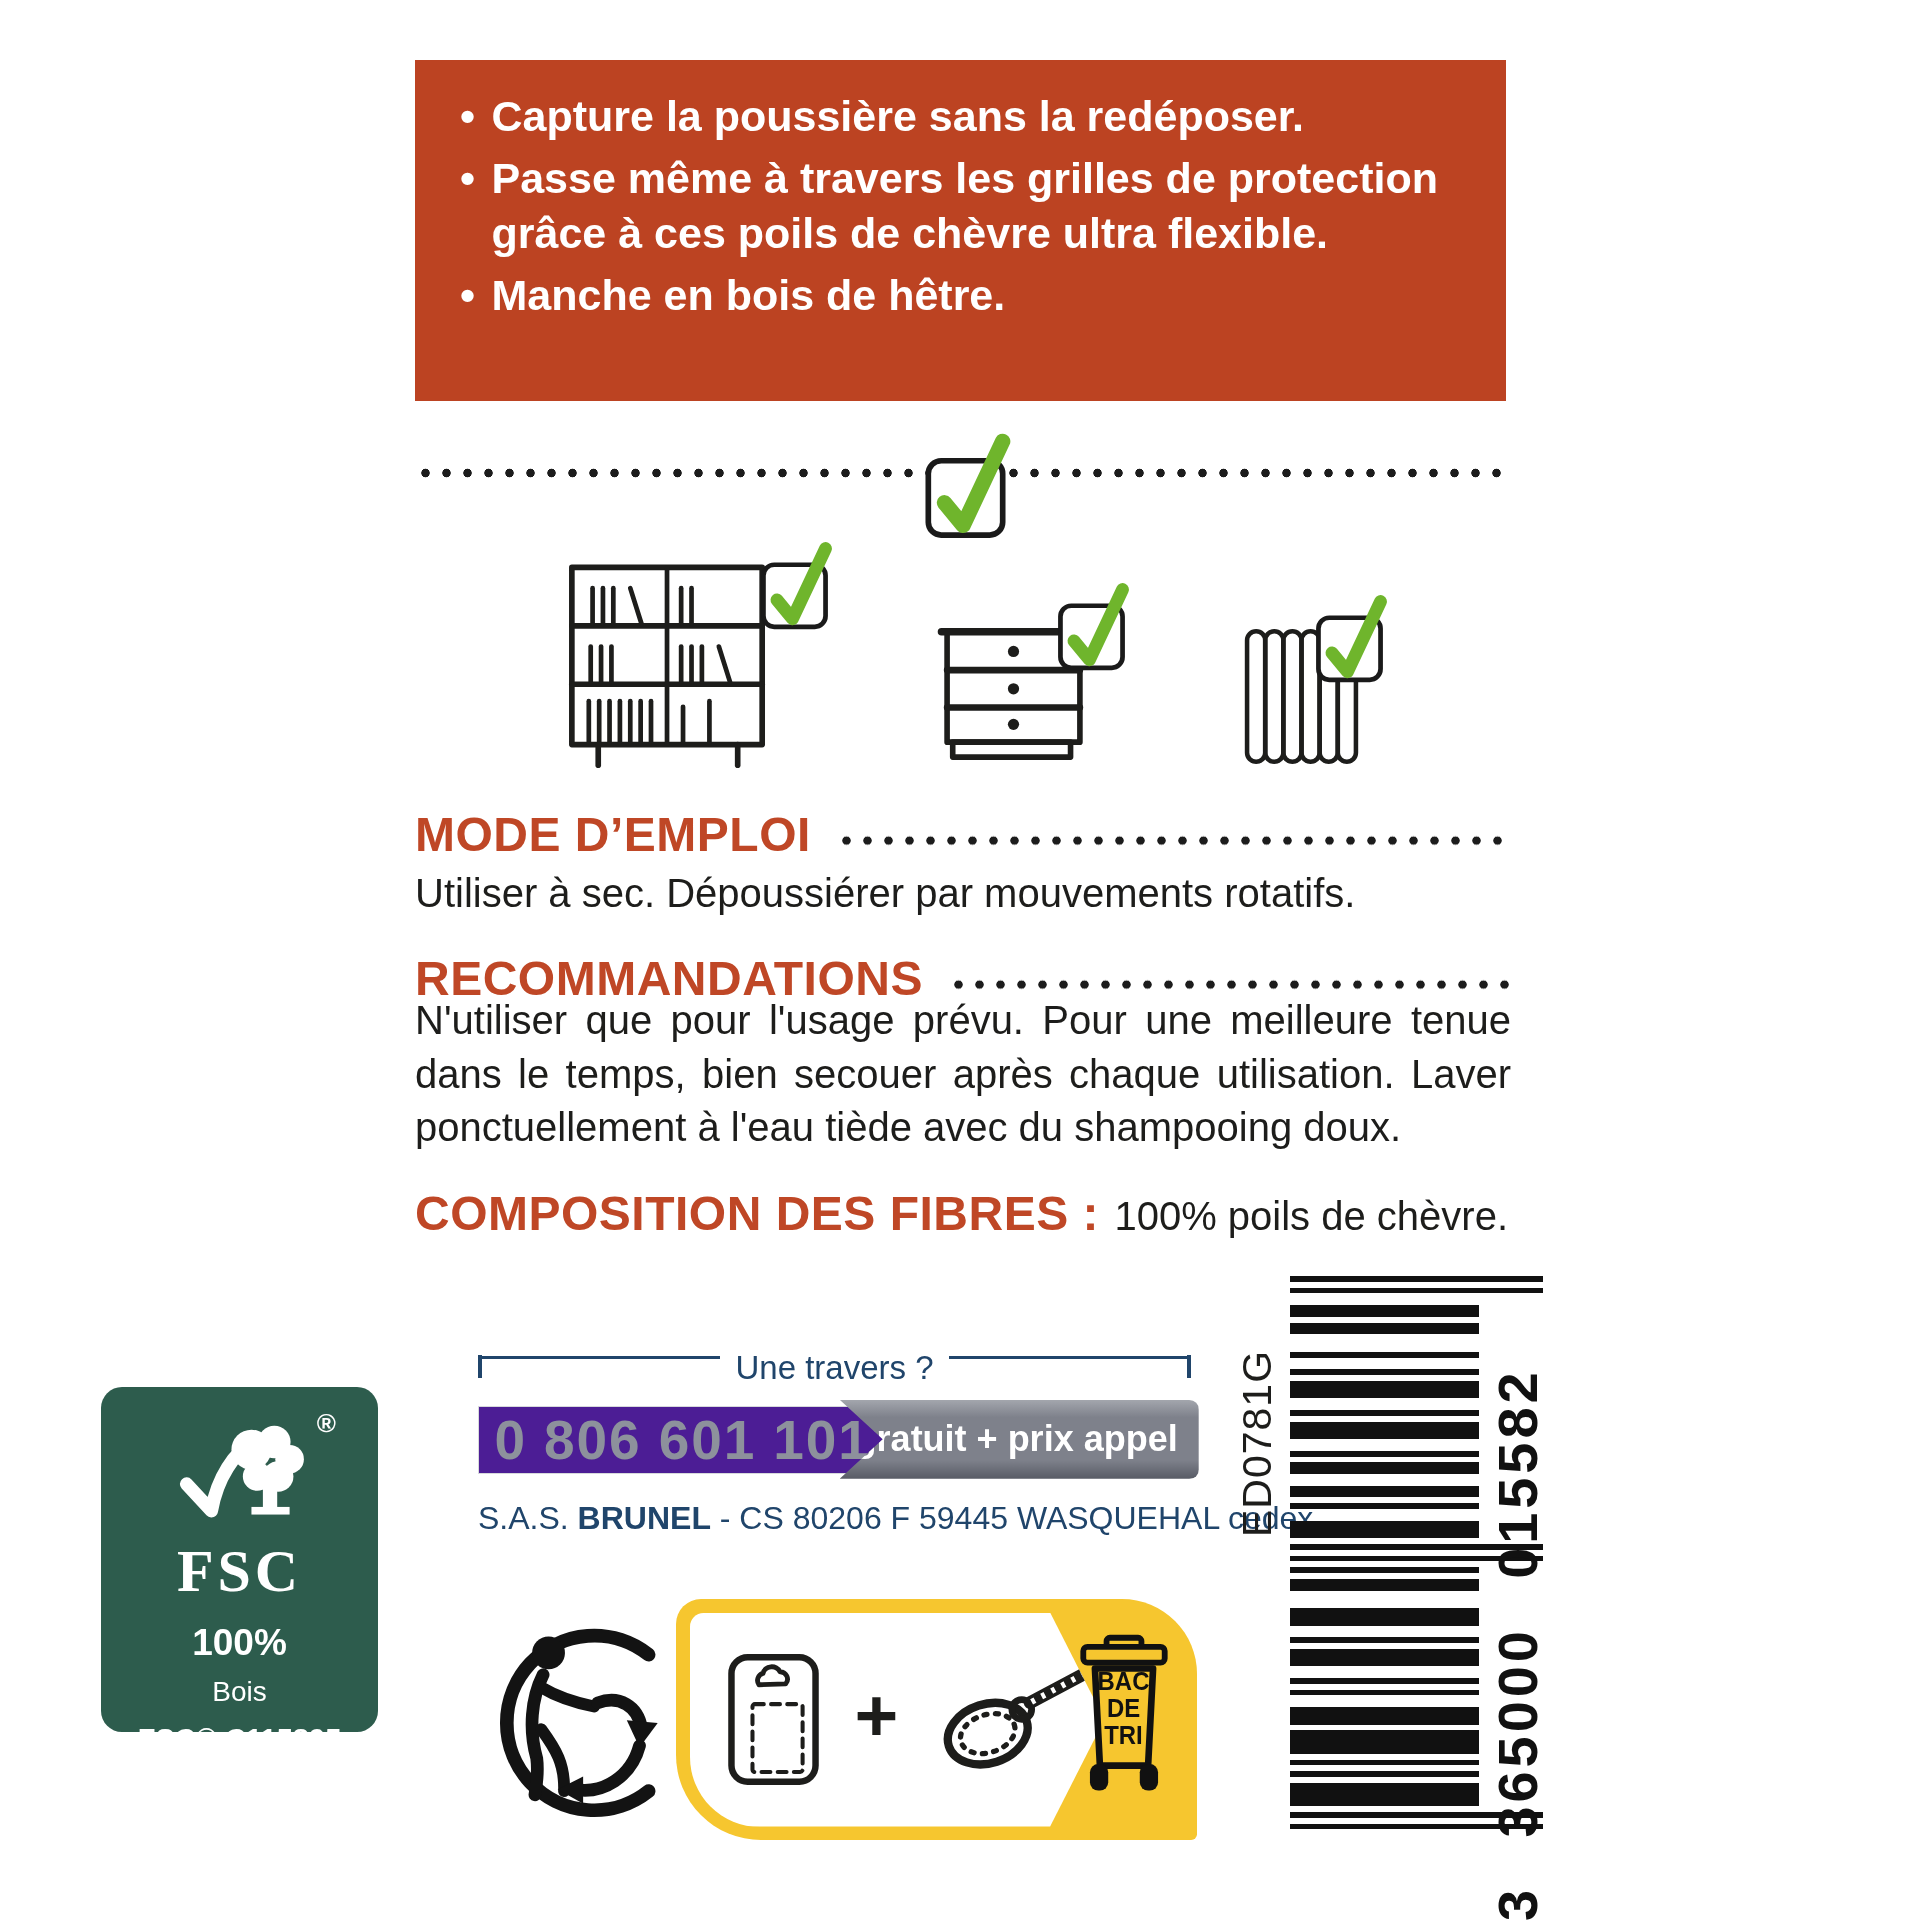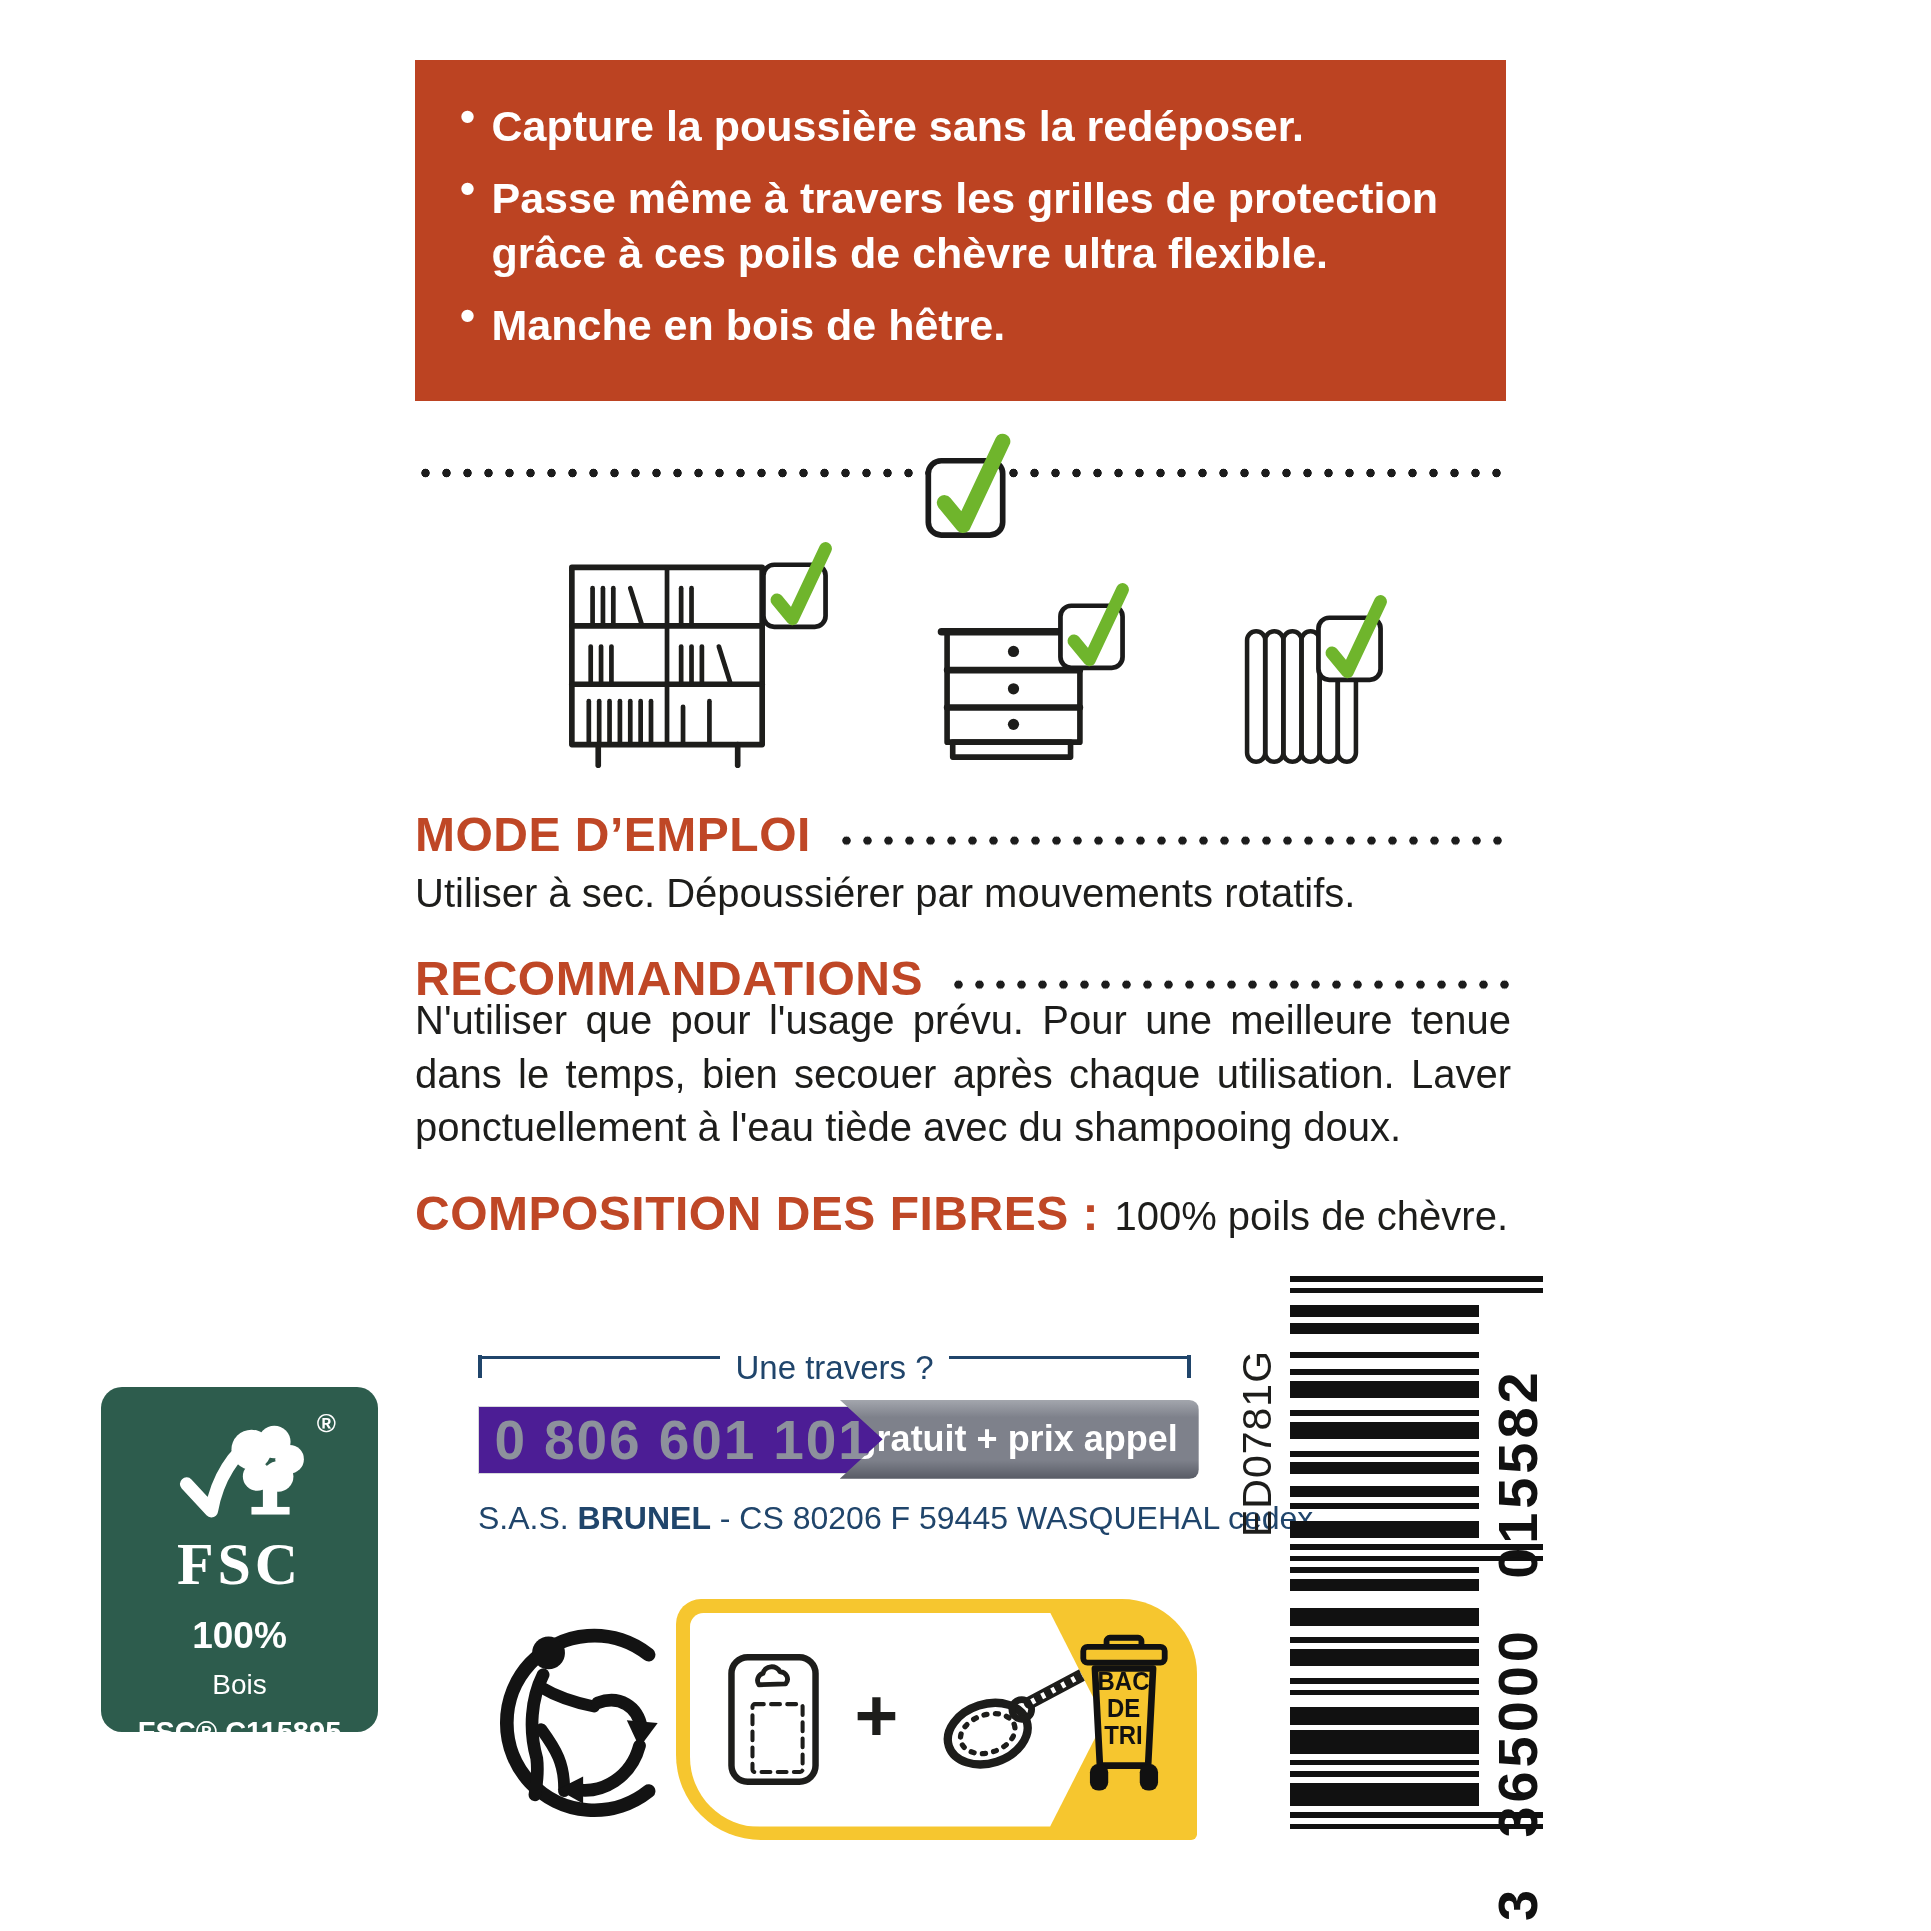--- a/index.html
+++ b/index.html
@@ -5,21 +5,21 @@
   html,body{margin:0;padding:0;background:#ffffff;}
   .page{position:relative;width:1931px;height:1931px;background:#ffffff;overflow:hidden;
         font-family:"Liberation Sans",sans-serif;color:#1d1d1b;}
 
   
   .features-panel{position:absolute;left:415px;top:60px;width:1091px;height:341px;
     background:#bc4322;box-sizing:border-box;padding:29px 53px 23px 42px;}
   .feature{display:flex;gap:13.5px;margin-bottom:6.8px;color:#ffffff;font-weight:bold;
     font-size:43px;line-height:1.28;}
   .feature .marker{width:21px;flex:0 0 21px;text-align:center;}
-  .feature .txt{flex:1;margin-top:10px;}
+  .feature .txt{flex:1;}
 
   
   .dots{height:11.6px;background-image:radial-gradient(circle,#1c1c1c 3.9px,transparent 4.5px);
     background-size:21px 11.6px;background-repeat:repeat-x;background-position:0 50%;}
   .divider-dots{position:absolute;left:415px;top:467px;width:1096px;}
   .divider-checkbox{position:absolute;left:917px;top:428px;width:97px;height:114px;}
 
   
   .icons-row{position:absolute;left:415px;top:562px;width:1096px;height:212px;
     display:flex;justify-content:center;align-items:flex-end;gap:145px;}
@@ -40,21 +40,21 @@
   #reco-title{top:951px;}
   #reco-body{top:994px;text-align:justify;}
   #comp-row{position:absolute;left:415px;top:1186px;width:1255px;display:flex;align-items:baseline;text-align:right;}
   #comp-row .section-title{font-size:48px;}
   #comp-row .comp-body{font-size:40px;margin-left:15.4px;white-space:nowrap;}
 
   
   .fsc-badge{position:absolute;left:101px;top:1387px;width:277px;height:345px;background:#2d5c4d;
     border-radius:21px;color:#ffffff;text-align:center;box-sizing:border-box;padding-top:15.4px;}
   .fsc-reg{position:absolute;right:42px;top:21px;font-size:26px;font-weight:bold;}
-  .fsc-word{font-family:"Liberation Serif",serif;font-weight:bold;font-size:60px;letter-spacing:3.9px;margin-top:0px;}
+  .fsc-word{font-family:"Liberation Serif",serif;font-weight:bold;font-size:60px;letter-spacing:3.9px;margin-top:7px;}
   .fsc-percent{font-size:37px;font-weight:bold;margin-top:15.4px;}
   .fsc-material{font-size:28px;font-weight:normal;margin-top:12.6px;}
   .fsc-license{font-size:29px;font-weight:bold;margin-top:14.5px;}
 
   
   .contact{position:absolute;left:478px;top:1344px;width:713px;}
   .contact-row1{display:flex;align-items:center;gap:15.4px;height:48px;}
   .bracket{flex:1;height:21px;border-top:3.9px solid #20456b;position:relative;}
   .bracket-left::before{content:"";position:absolute;left:0;top:-3.9px;width:3.9px;height:23px;background:#20456b;}
   .bracket-right::after{content:"";position:absolute;right:0;top:-3.9px;width:3.9px;height:23px;background:#20456b;}

